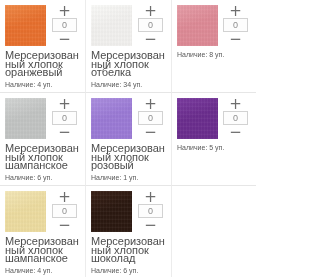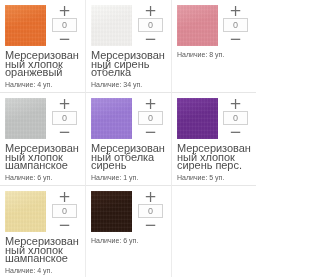--- a/index.html
+++ b/index.html
@@ -129,21 +129,21 @@
 
   <div class="cell col2 row1">
     <div class="top">
       <span class="swatch" style="background: linear-gradient(160deg, rgb(250, 250, 248) 0%, rgb(242, 241, 239) 45%, rgb(242, 241, 239) 100%);"></span>
       <span class="stepper">
         <span class="plus">+</span>
         <input class="qty" type="text" value="0" style="">
         <span class="minus">−</span>
       </span>
     </div>
-    <div class="name">Мерсеризованный сирень отбелка</div>
+    <div class="name">Мерсеризованный хлопок отбелка</div>
     <div class="stock">Наличие: 34 уп.</div>
   </div>
 
   <div class="cell col3 row1">
     <div class="top">
       <span class="swatch" style="background: linear-gradient(160deg, rgb(231, 159, 169) 0%, rgb(222, 138, 150) 45%, rgb(222, 138, 150) 100%);"></span>
       <span class="stepper">
         <span class="plus">+</span>
         <input class="qty" type="text" value="0" style="">
         <span class="minus">−</span>
@@ -167,34 +167,33 @@
 
   <div class="cell col2 row2">
     <div class="top">
       <span class="swatch" style="background: linear-gradient(160deg, rgb(172, 143, 224) 0%, rgb(155, 122, 214) 45%, rgb(155, 122, 214) 100%);"></span>
       <span class="stepper">
         <span class="plus">+</span>
         <input class="qty" type="text" value="0" style="">
         <span class="minus">−</span>
       </span>
     </div>
-    <div class="name">Мерсеризованный отбелка сирень</div>
+    <div class="name">Мерсеризованный хлопок розовый</div>
     <div class="stock">Наличие: 1 уп.</div>
   </div>
 
   <div class="cell col3 row2">
     <div class="top">
       <span class="swatch" style="background: linear-gradient(160deg, rgb(123, 59, 160) 0%, rgb(107, 45, 142) 45%, rgb(107, 45, 142) 100%);"></span>
       <span class="stepper">
         <span class="plus">+</span>
         <input class="qty" type="text" value="0" style="">
         <span class="minus">−</span>
       </span>
     </div>
-    <div class="name">Мерсеризованный хлопок сирень перс.</div>
     <div class="stock">Наличие: 5 уп.</div>
   </div>
 
   <div class="cell col1 row3">
     <div class="top">
       <span class="swatch" style="background: linear-gradient(160deg, rgb(244, 231, 184) 0%, rgb(237, 220, 160) 45%, rgb(237, 220, 160) 100%);"></span>
       <span class="stepper">
         <span class="plus">+</span>
         <input class="qty" type="text" value="0" style="">
         <span class="minus">−</span>
@@ -206,18 +205,19 @@
 
   <div class="cell col2 row3">
     <div class="top">
       <span class="swatch" style="background: linear-gradient(160deg, rgb(58, 34, 24) 0%, rgb(43, 24, 16) 45%, rgb(43, 24, 16) 100%);"></span>
       <span class="stepper">
         <span class="plus">+</span>
         <input class="qty" type="text" value="0" style="">
         <span class="minus">−</span>
       </span>
     </div>
+    <div class="name">Мерсеризованный хлопок шоколад</div>
     <div class="stock">Наличие: 6 уп.</div>
   </div>
 
   <div class="cell col3 row3 empty"></div>
 
 </div>
 
 </body></html>

